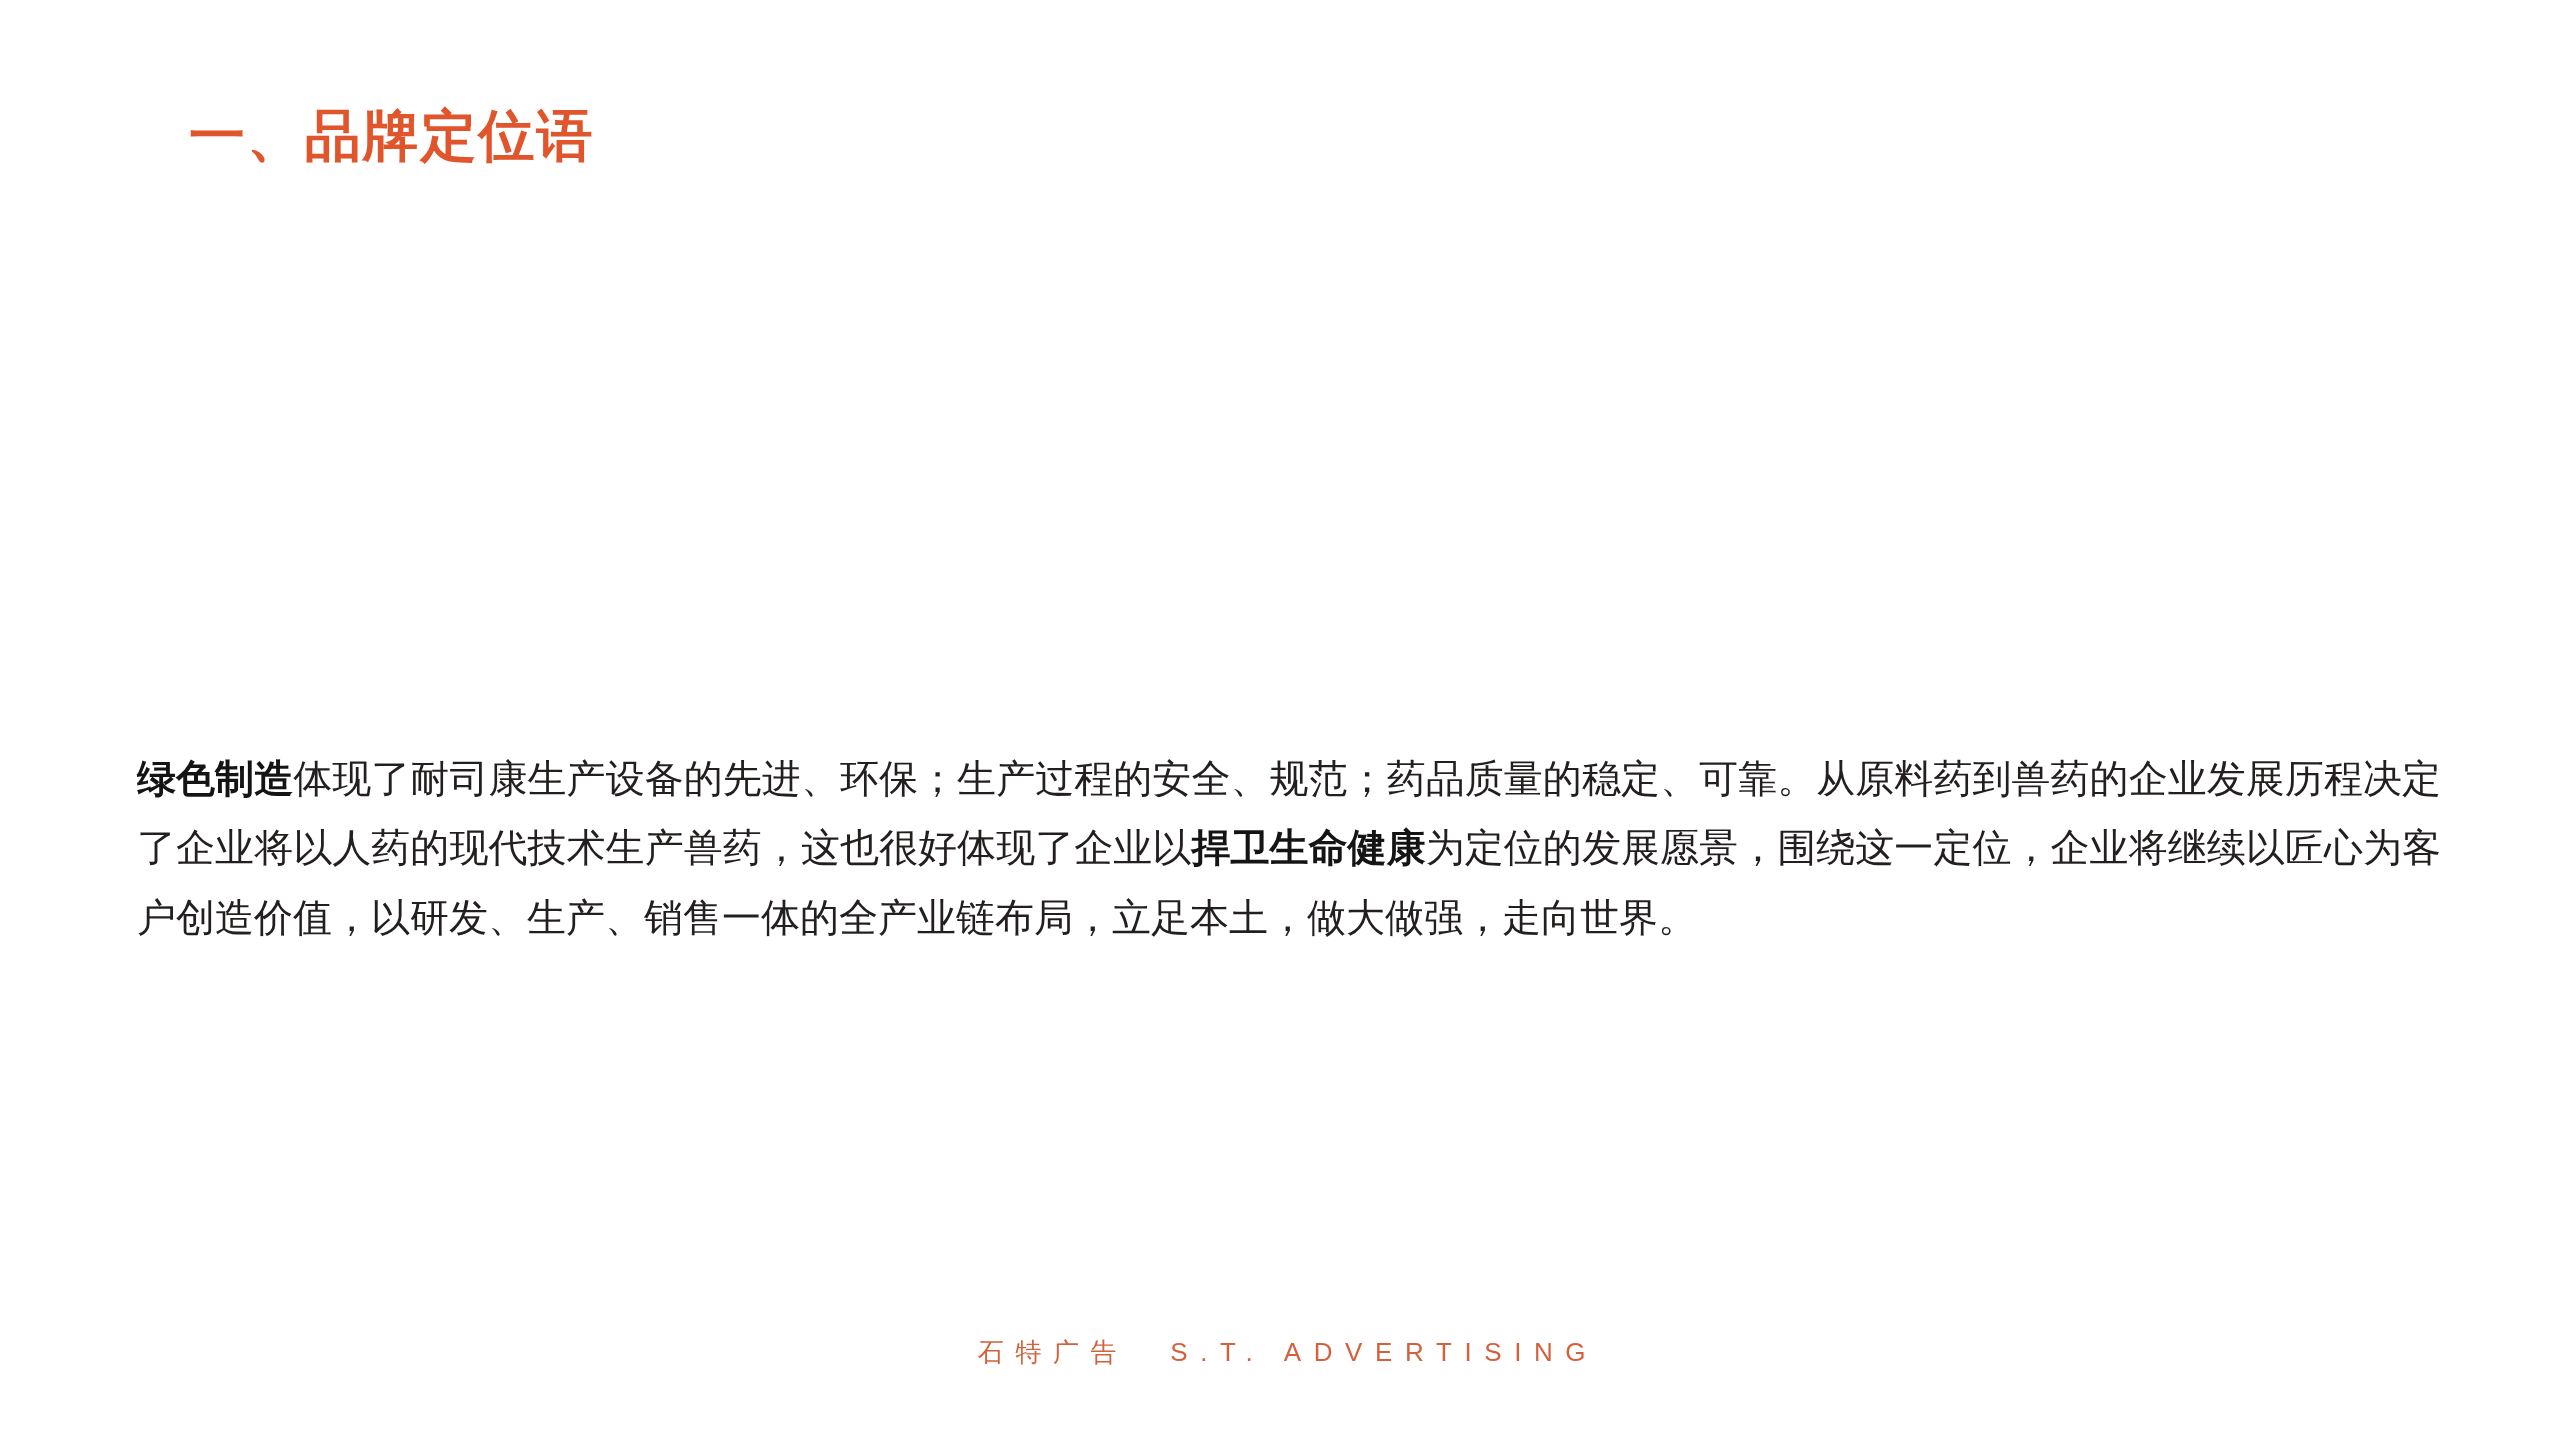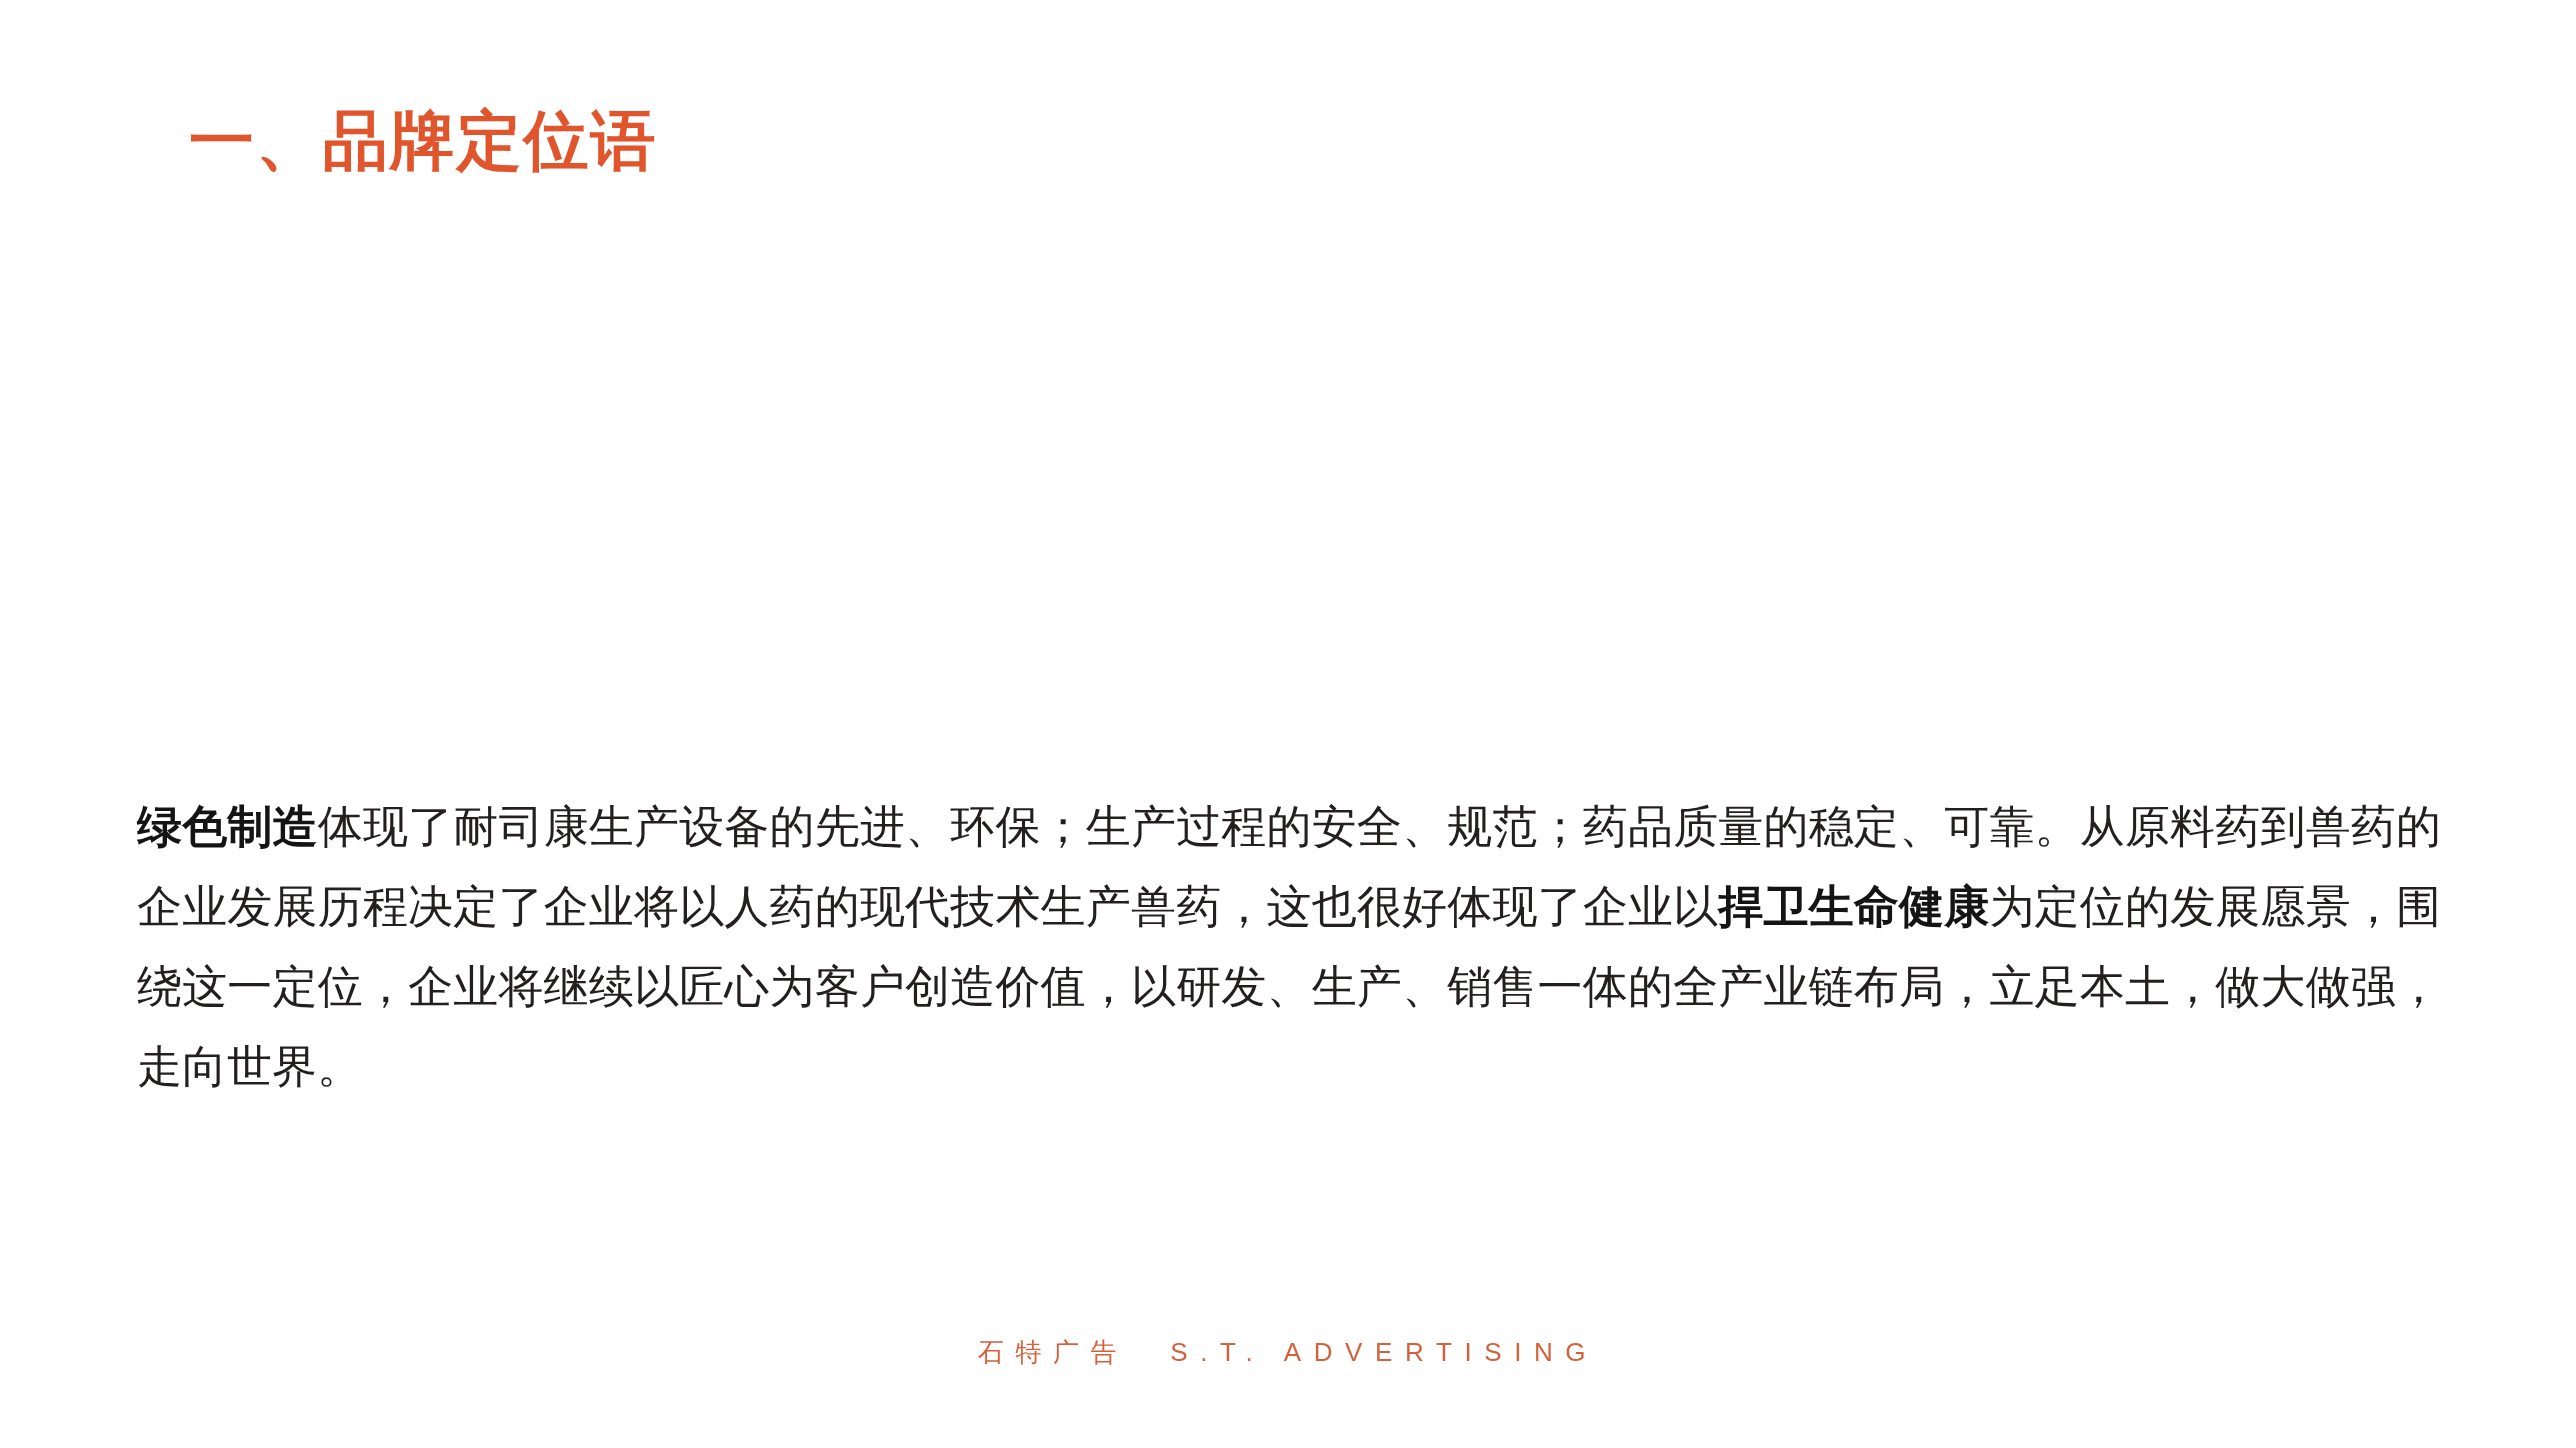--- a/index.html
+++ b/index.html
@@ -19,21 +19,21 @@
     position: absolute;
     inset: 0;
     background: #ffffff;
   }
 
   
   .section-heading {
     position: absolute;
     left: 189px;
     top: 108px;
-    font-size: 65px;
+    font-size: 56px;
     font-weight: 700;
     letter-spacing: 1.9px;
     color: #E0552B;
     white-space: nowrap;
     line-height: 1;
   }
 
   
   .slogan {
     position: absolute;
@@ -47,22 +47,22 @@
     color: #000000;
     line-height: 1.05;
     white-space: nowrap;
   }
 
   
   .body-copy {
     position: absolute;
     left: 137px;
     width: 2304px;
-    top: 787px;
-    font-size: 45px;
+    top: 744px;
+    font-size: 39px;
     line-height: 1.78;
     color: #231f1f;
     text-align: justify;
     text-justify: inter-ideograph;
   }
   .body-copy b {
     font-weight: 700;
     color: #141414;
   }
 

